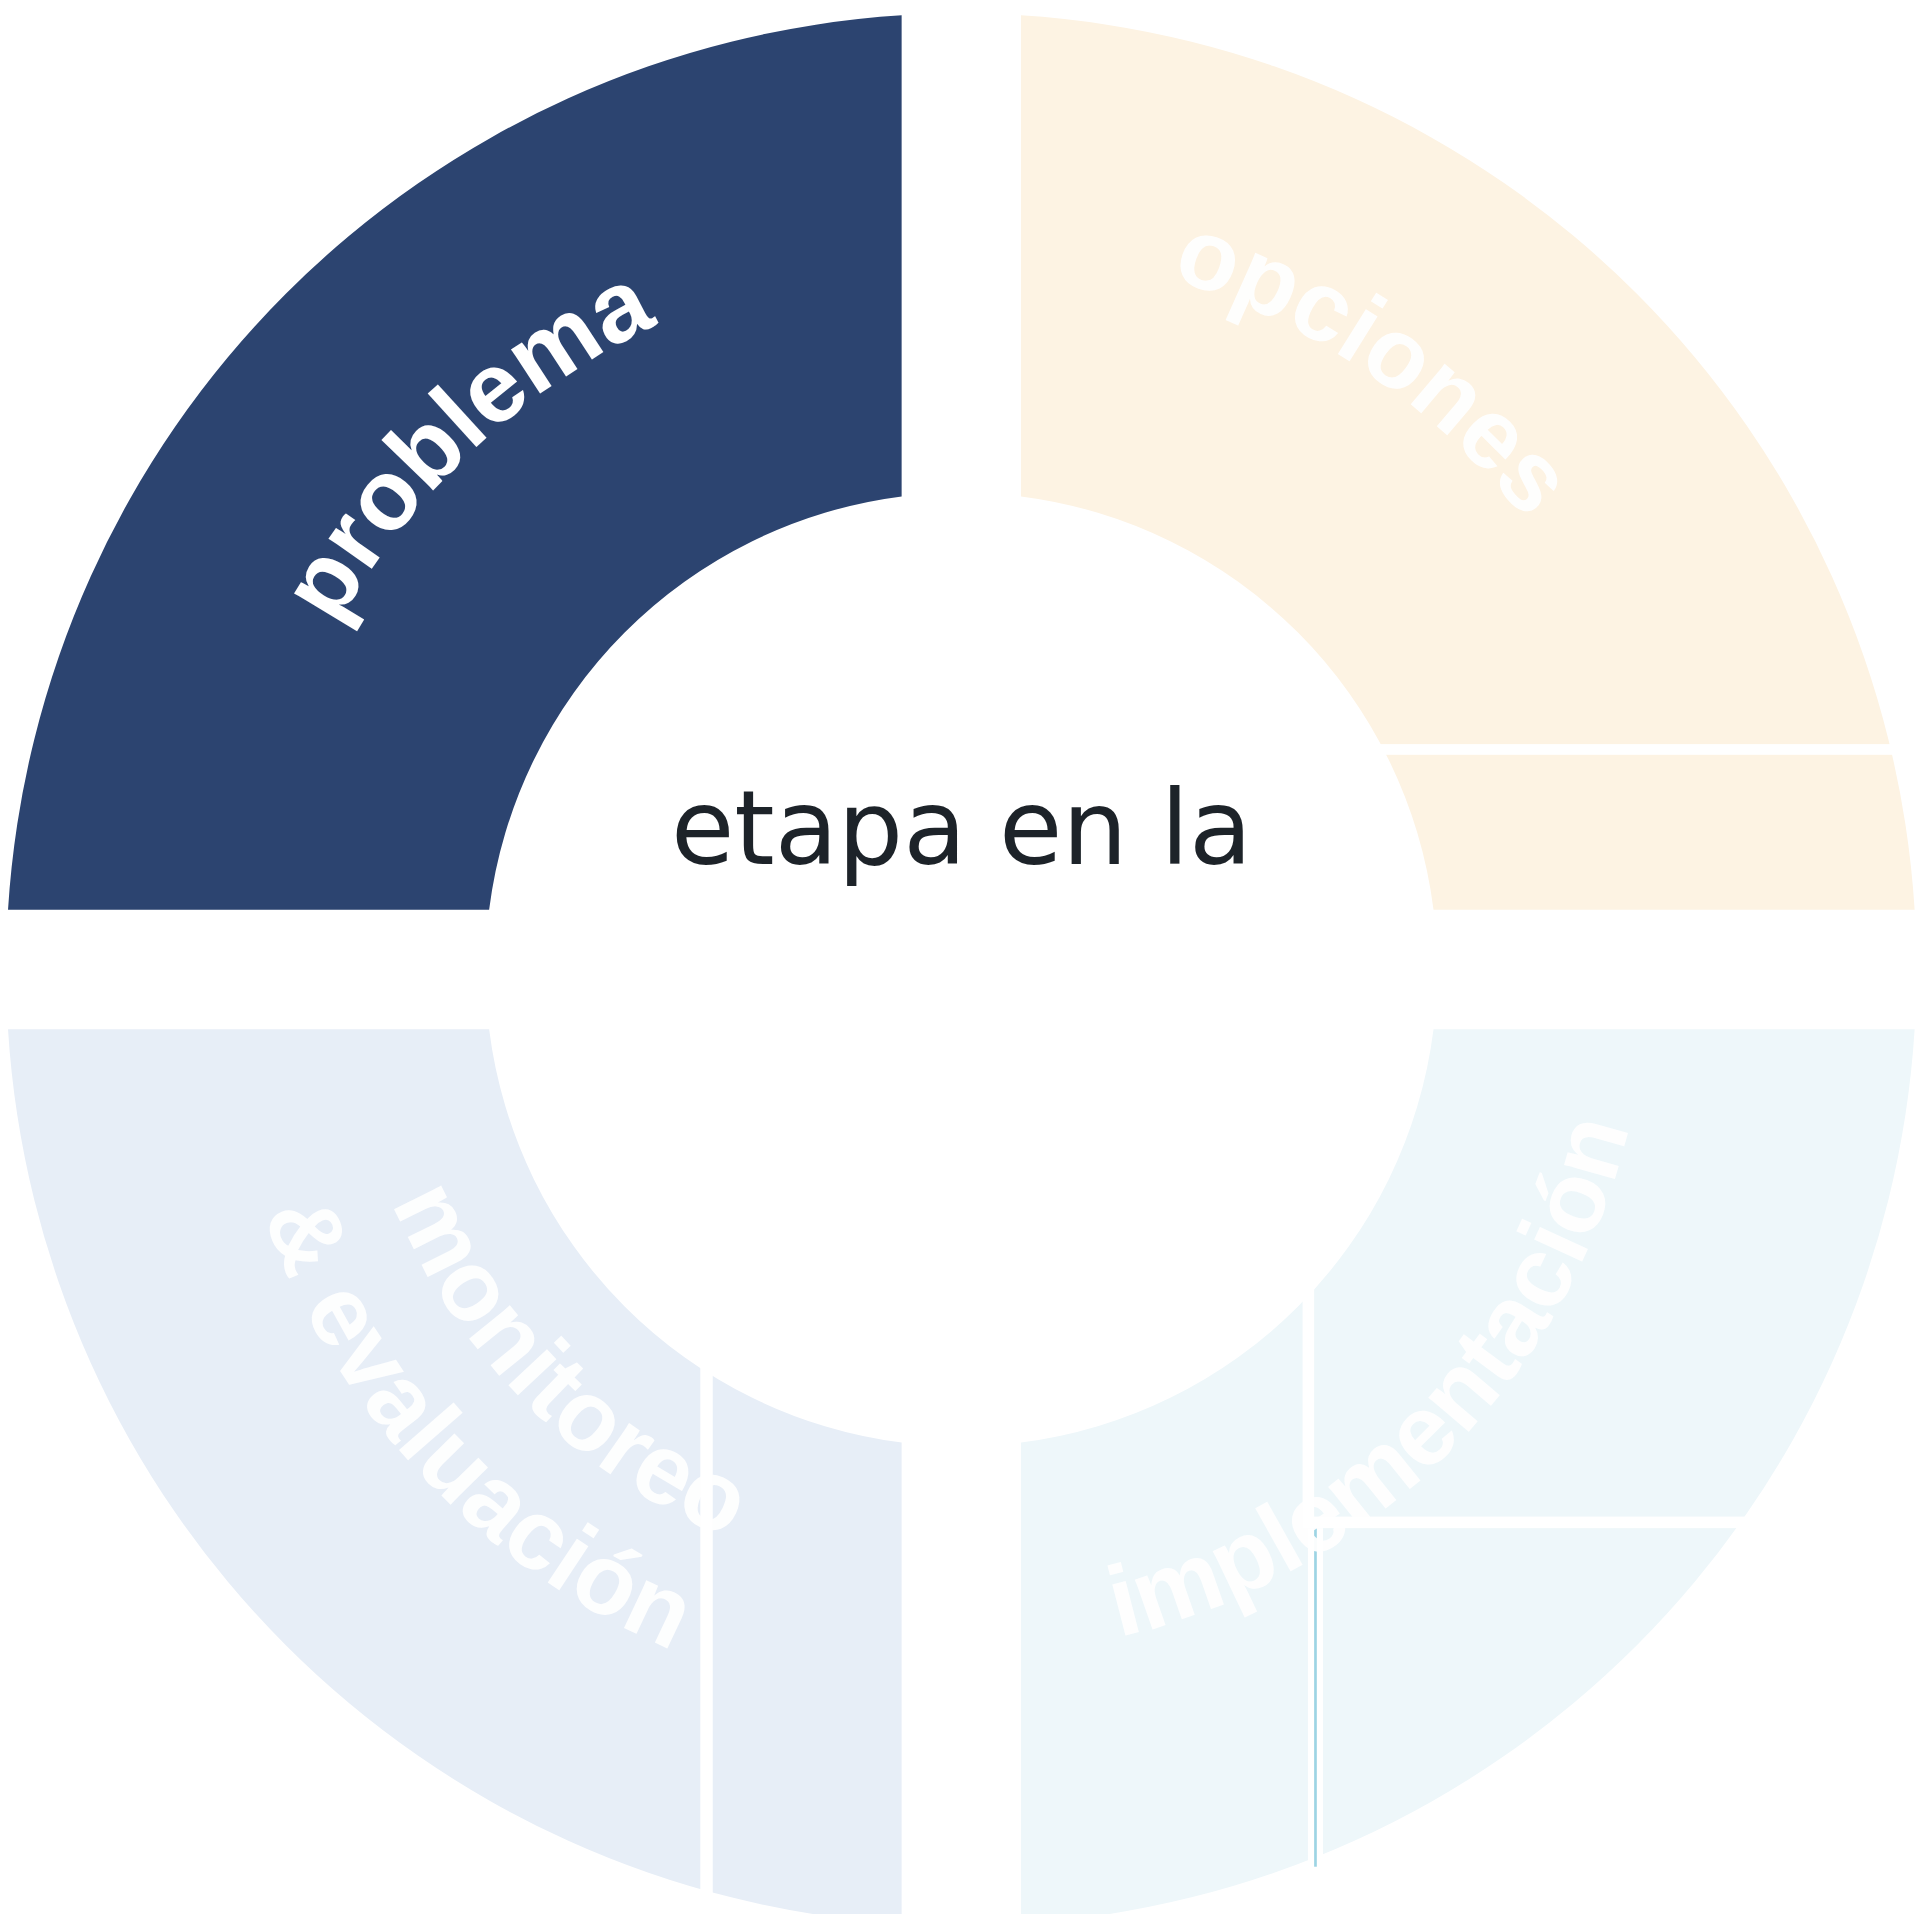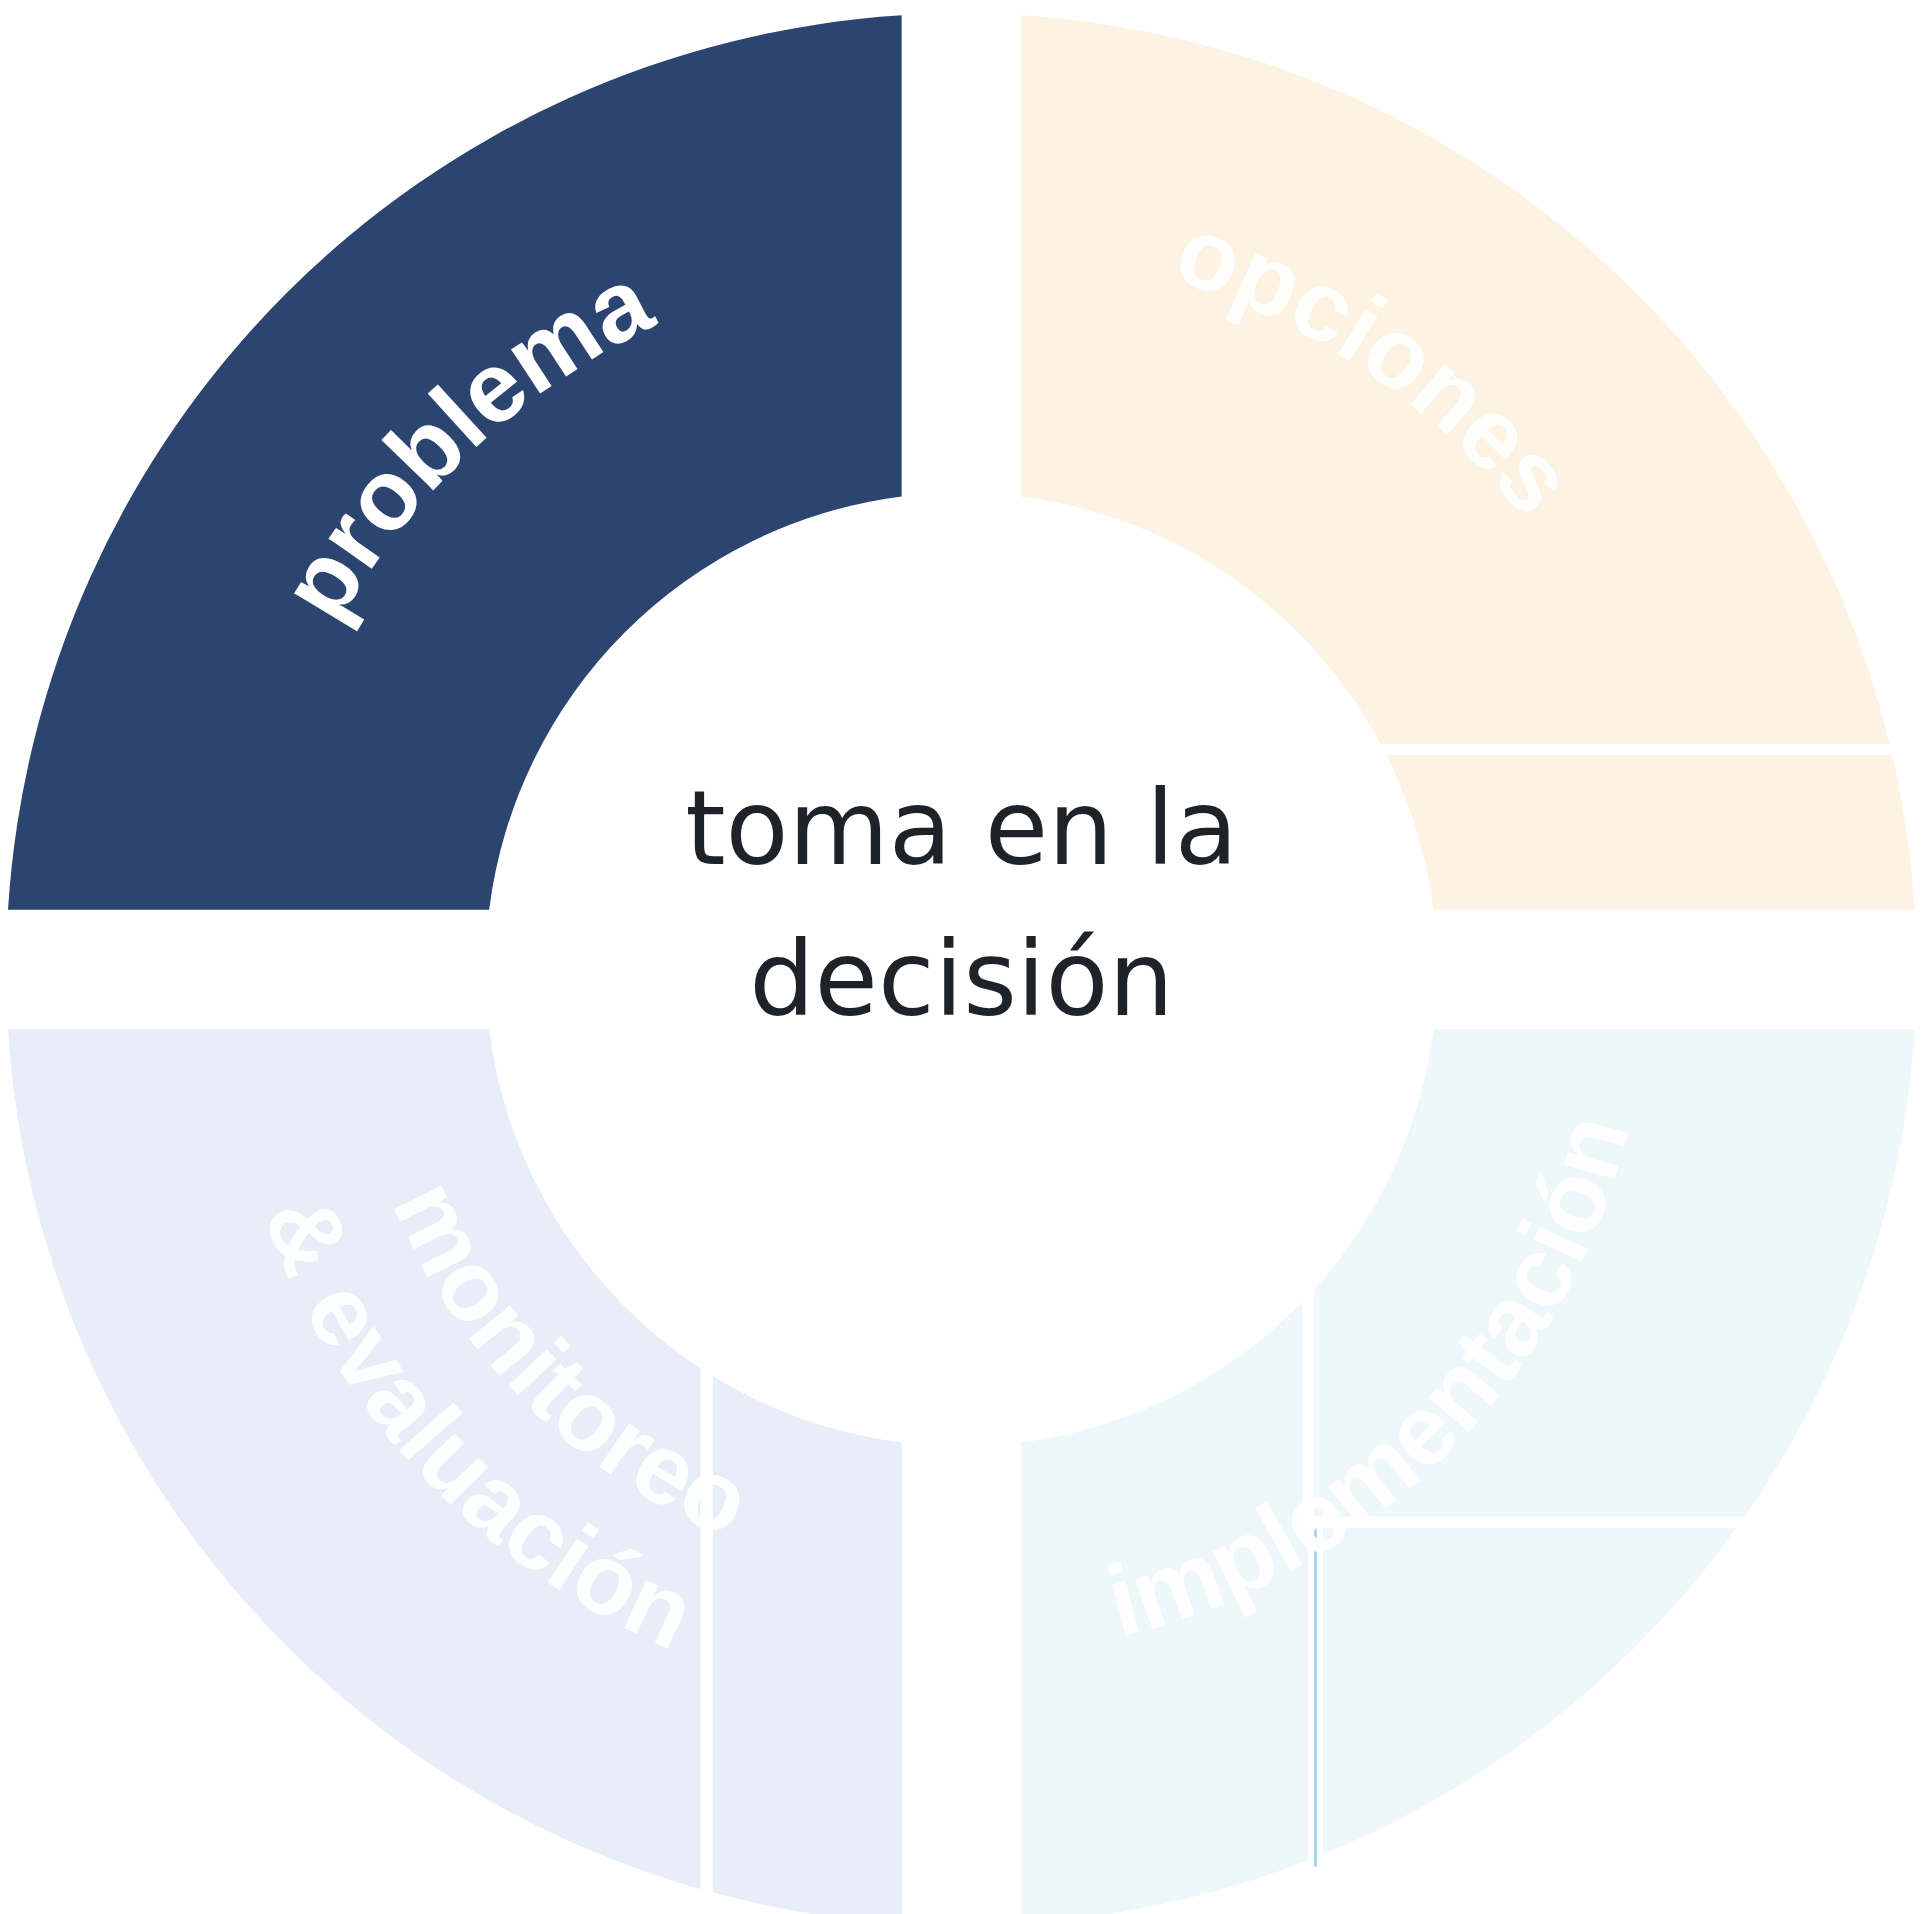--- a/index.html
+++ b/index.html
@@ -74,16 +74,15 @@
     <text class="seg-label seg-label-light">
       <textPath href="#path-mon1" startOffset="50%" text-anchor="middle">monitoreo</textPath>
     </text>
     <text class="seg-label seg-label-light">
       <textPath href="#path-mon2" startOffset="48%" text-anchor="middle">&amp; evaluación</textPath>
     </text>
   </g>
 </svg>
 
 <div class="center-text">
-  <div>toma en la</div>
-  <div>decisión</div>
+  <div>etapa en la</div>
 </div>
 
 
 </body></html>

